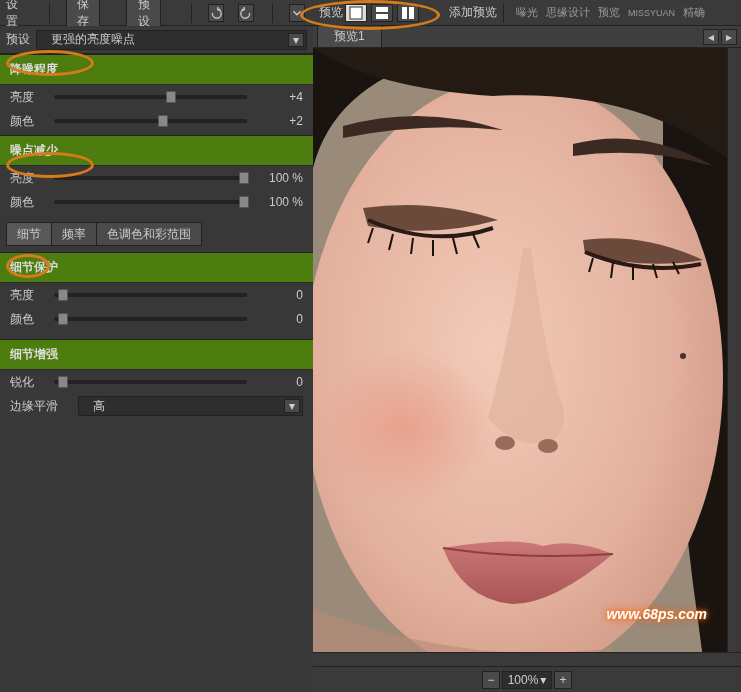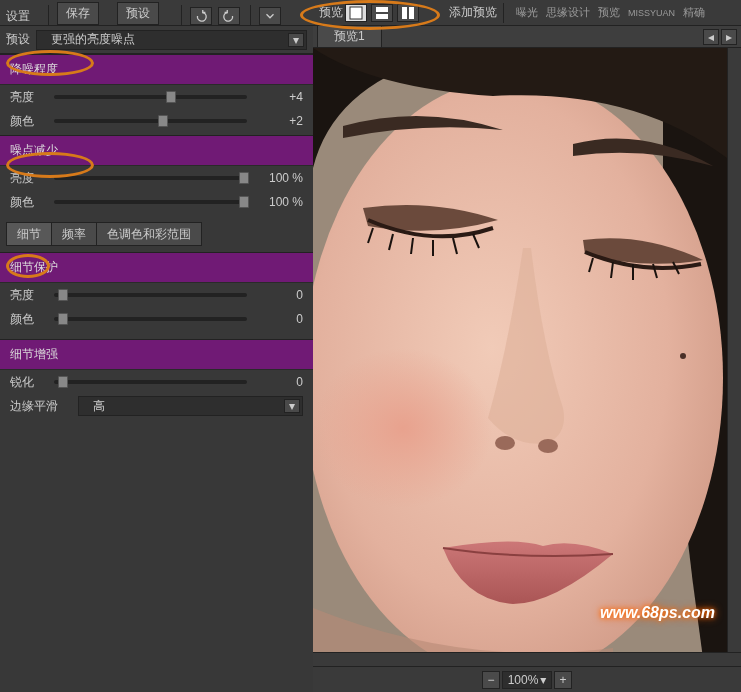--- a/index.html
+++ b/index.html
@@ -1,29 +1,29 @@
 <!DOCTYPE html>
 <html><head>
 <meta charset="utf-8">
 <style>
 *{box-sizing:border-box;margin:0;padding:0;font-family:"Microsoft YaHei",sans-serif;font-size:12px;color:#ccc;user-select:none}
 body{background:#383838;width:741px;height:692px;display:flex;overflow:hidden}
 .left{width:313px;background:#383838;display:flex;flex-direction:column}
 .right{flex:1;background:#2a2a2a;display:flex;flex-direction:column}
-.topbar{height:26px;background:#3a3a3a;border-bottom:1px solid #222;display:flex;align-items:flex-end;padding:0 6px;gap:4px}
+.topbar{height:26px;background:#3a3a3a;border-bottom:1px solid #222;display:flex;align-items:center;padding:0 6px;gap:12px}
 .topbar .title{margin-right:10px}
 .tb-btn{background:#4a4a4a;border:1px solid #222;padding:2px 8px;color:#ccc;margin-right:14px;cursor:pointer}
 .tb-icon{width:22px;height:18px;background:#4a4a4a;border:1px solid #222;display:flex;align-items:center;justify-content:center;margin-right:2px;cursor:pointer}
 .tb-icon svg{width:14px;height:14px}
 .sep{width:1px;height:20px;background:#222;margin:0 4px}
 .preset-row{height:28px;display:flex;align-items:center;padding:4px 6px;gap:6px;background:#3a3a3a;border-bottom:1px solid #222}
 .select{flex:1;height:20px;background:#2e2e2e;border:1px solid #222;display:flex;align-items:center;padding:0 14px;position:relative}
 .select .chev{position:absolute;right:2px;top:2px;width:16px;height:14px;background:#4a4a4a;display:flex;align-items:center;justify-content:center;border:1px solid #222}
 .panel{background:#383838}
-.section-hdr{padding:6px 10px;font-weight:normal;color:#ddd;background:#701a75;border-top:1px solid #222;border-bottom:1px solid #2a2a2a}
+.section-hdr{padding:6px 10px;font-weight:bold;color:#ddd;background:#4d7c0f;border-top:1px solid #222;border-bottom:1px solid #2a2a2a}
 .slider-row{display:flex;align-items:center;height:24px;padding:0 10px;gap:8px}
 .slider-row .lbl{width:36px}
 .slider-row .track{flex:1;height:4px;background:#222;border-radius:2px;position:relative}
 .slider-row .thumb{position:absolute;top:-4px;width:10px;height:12px;background:#888;border:1px solid #555;border-radius:1px}
 .slider-row .val{width:48px;text-align:right}
 .tabs{display:flex;height:24px;margin:8px 6px 0 6px}
 .tab{padding:3px 10px;background:#4a4a4a;border:1px solid #222;margin-right:-1px;cursor:pointer}
 .tab.active{background:#585858}
 .markup{position:absolute;border:3px solid #d77a1a;border-radius:50%;pointer-events:none}
 #m1{left:300px;top:0px;width:140px;height:30px}
@@ -35,21 +35,21 @@
 .navbtns{position:absolute;right:4px;display:flex}
 .navbtns div{width:16px;height:16px;background:#4a4a4a;border:1px solid #222;display:flex;align-items:center;justify-content:center;margin-left:2px}
 .img-area{flex:1;background:#555;position:relative;overflow:hidden}
 .face{position:absolute;inset:0}
 .scrollbar{width:14px;background:#3a3a3a;border-left:1px solid #222}
 .hscroll{height:14px;background:#3a3a3a;border-top:1px solid #222}
 .bottombar{height:26px;background:#3a3a3a;border-top:1px solid #222;display:flex;align-items:center;justify-content:center;gap:4px}
 .zoom{display:flex;align-items:center;gap:2px}
 .zoom .zbtn{width:18px;height:18px;background:#4a4a4a;border:1px solid #222;display:flex;align-items:center;justify-content:center;cursor:pointer}
 .zoom .zval{width:50px;height:18px;background:#2e2e2e;border:1px solid #222;display:flex;align-items:center;justify-content:center}
-.watermark{position:absolute;bottom:30px;right:12px;font-size:16px;color:#fff;text-shadow:0 0 8px #f60,0 0 4px #f60;font-weight:bold;font-style:italic}
+.watermark{position:absolute;bottom:30px;right:20px;font-size:14px;color:#fff;text-shadow:0 0 8px #f60,0 0 4px #f60;font-weight:bold;font-style:italic}
 .rt-top{height:26px;background:#3a3a3a;border-bottom:1px solid #222;display:flex;align-items:center;padding:0 6px;gap:2px}
 .rtxt{color:#999;margin-left:6px;font-size:11px}
 </style>
 </head>
 <body>
 
 <div class="left" style="position:relative">
   <div class="topbar">
     <span class="title">设置</span>
     <div class="sep"></div>

